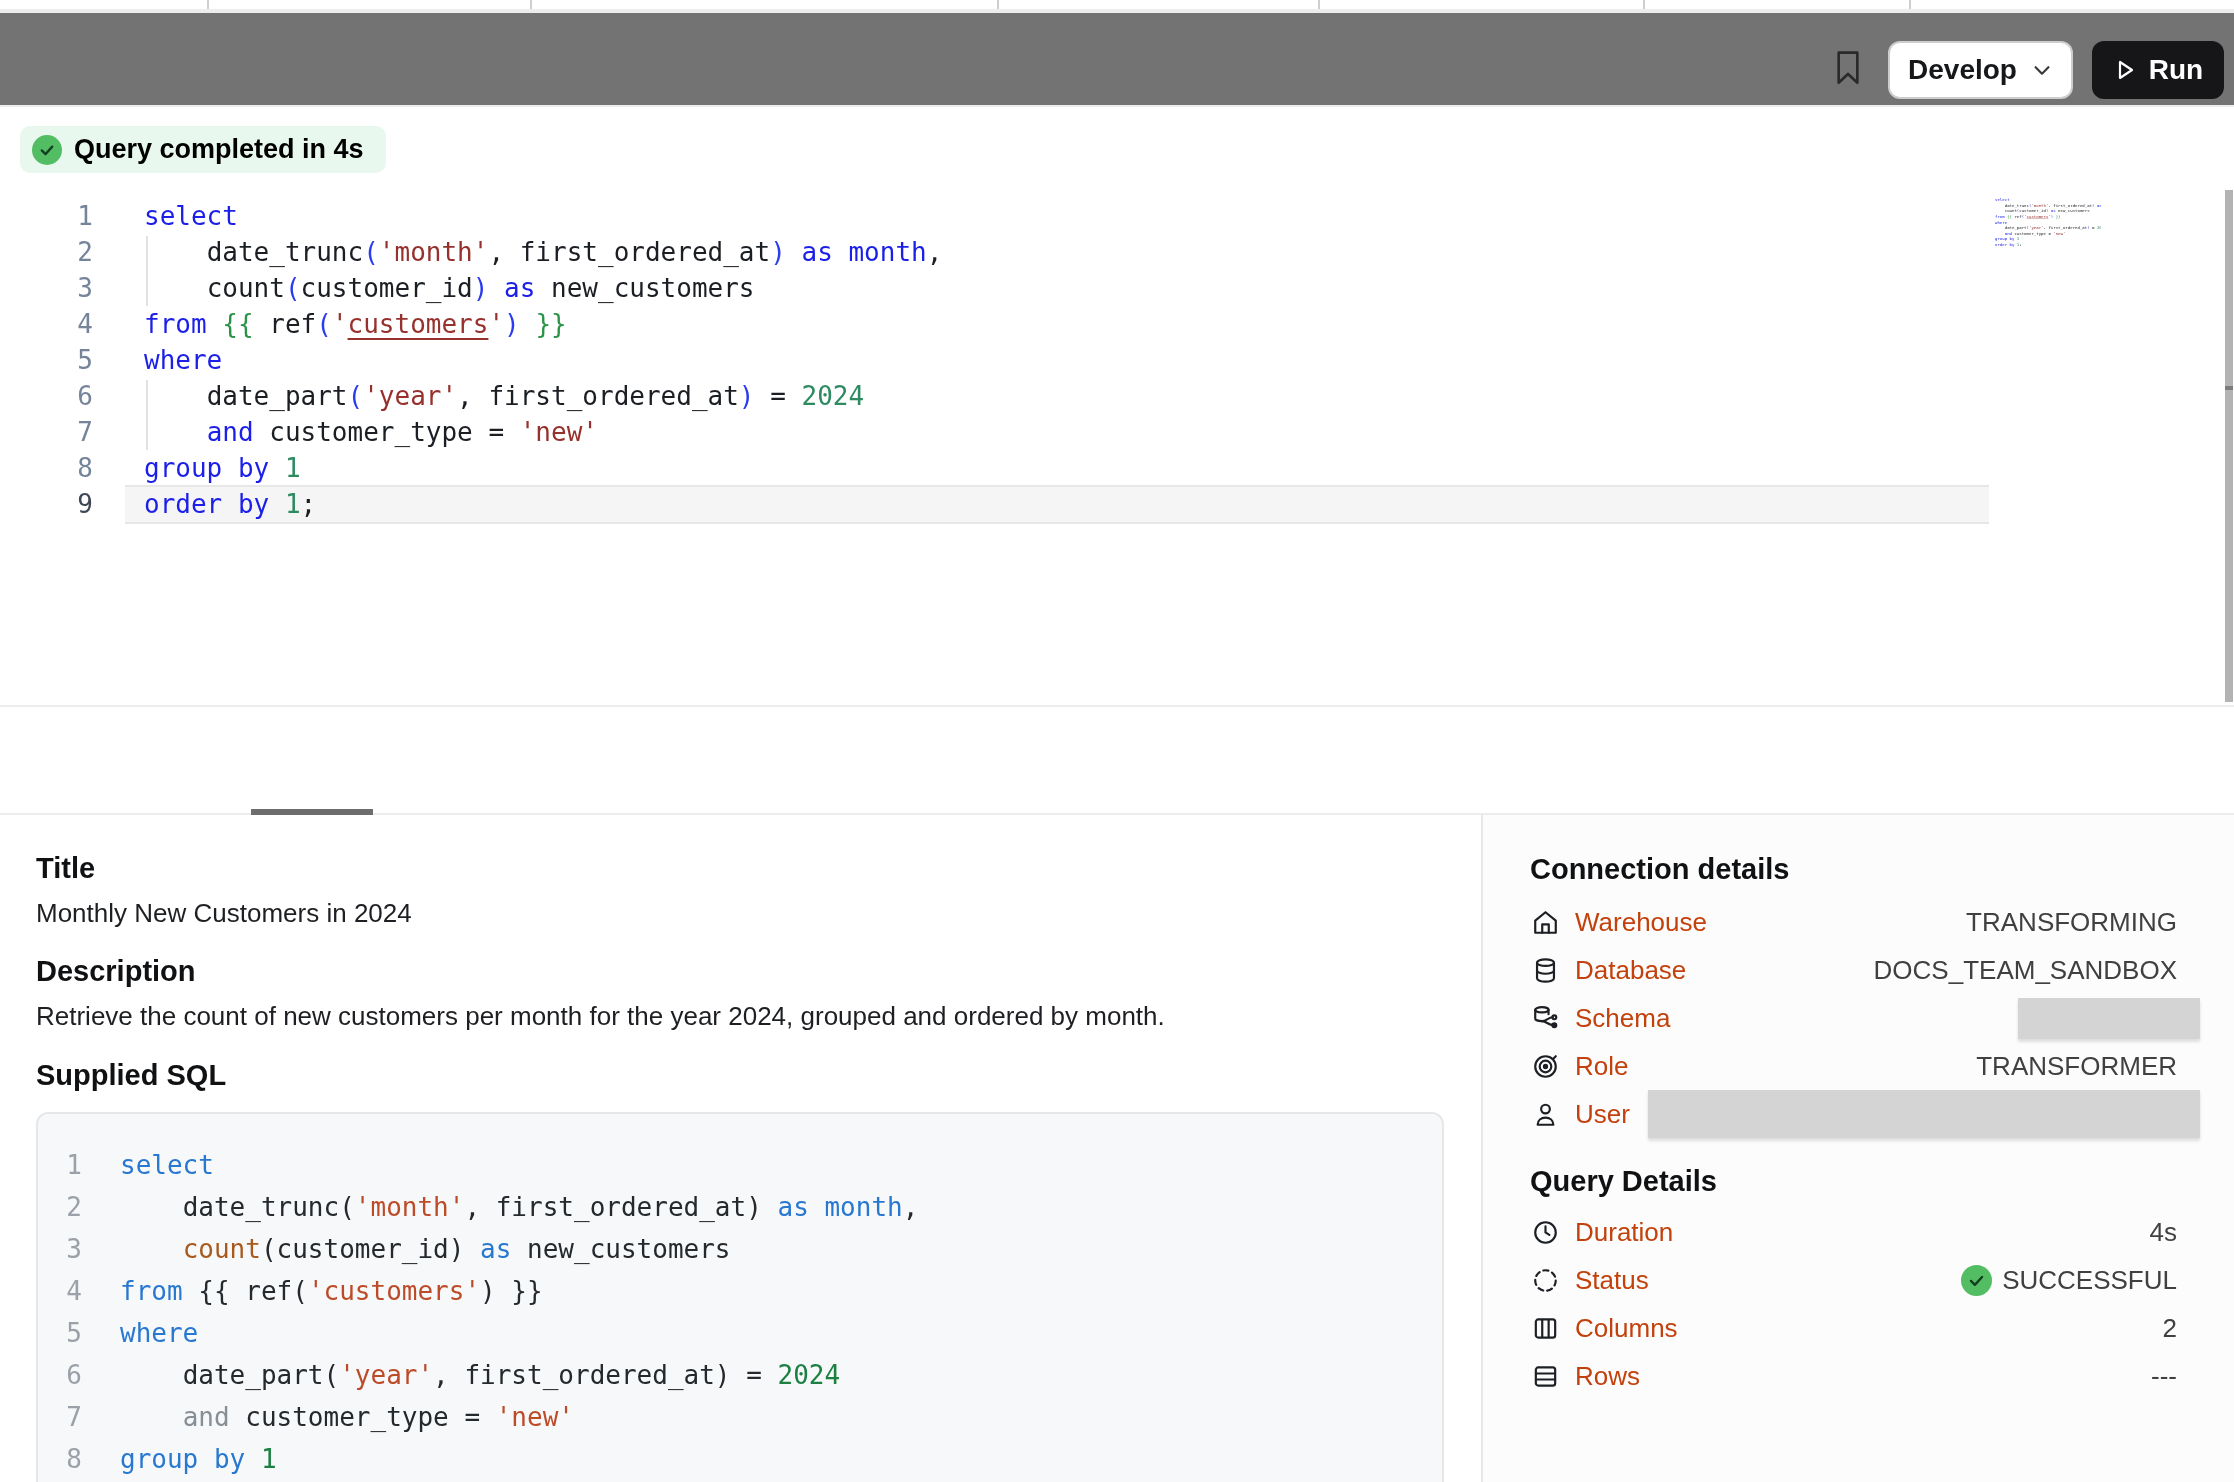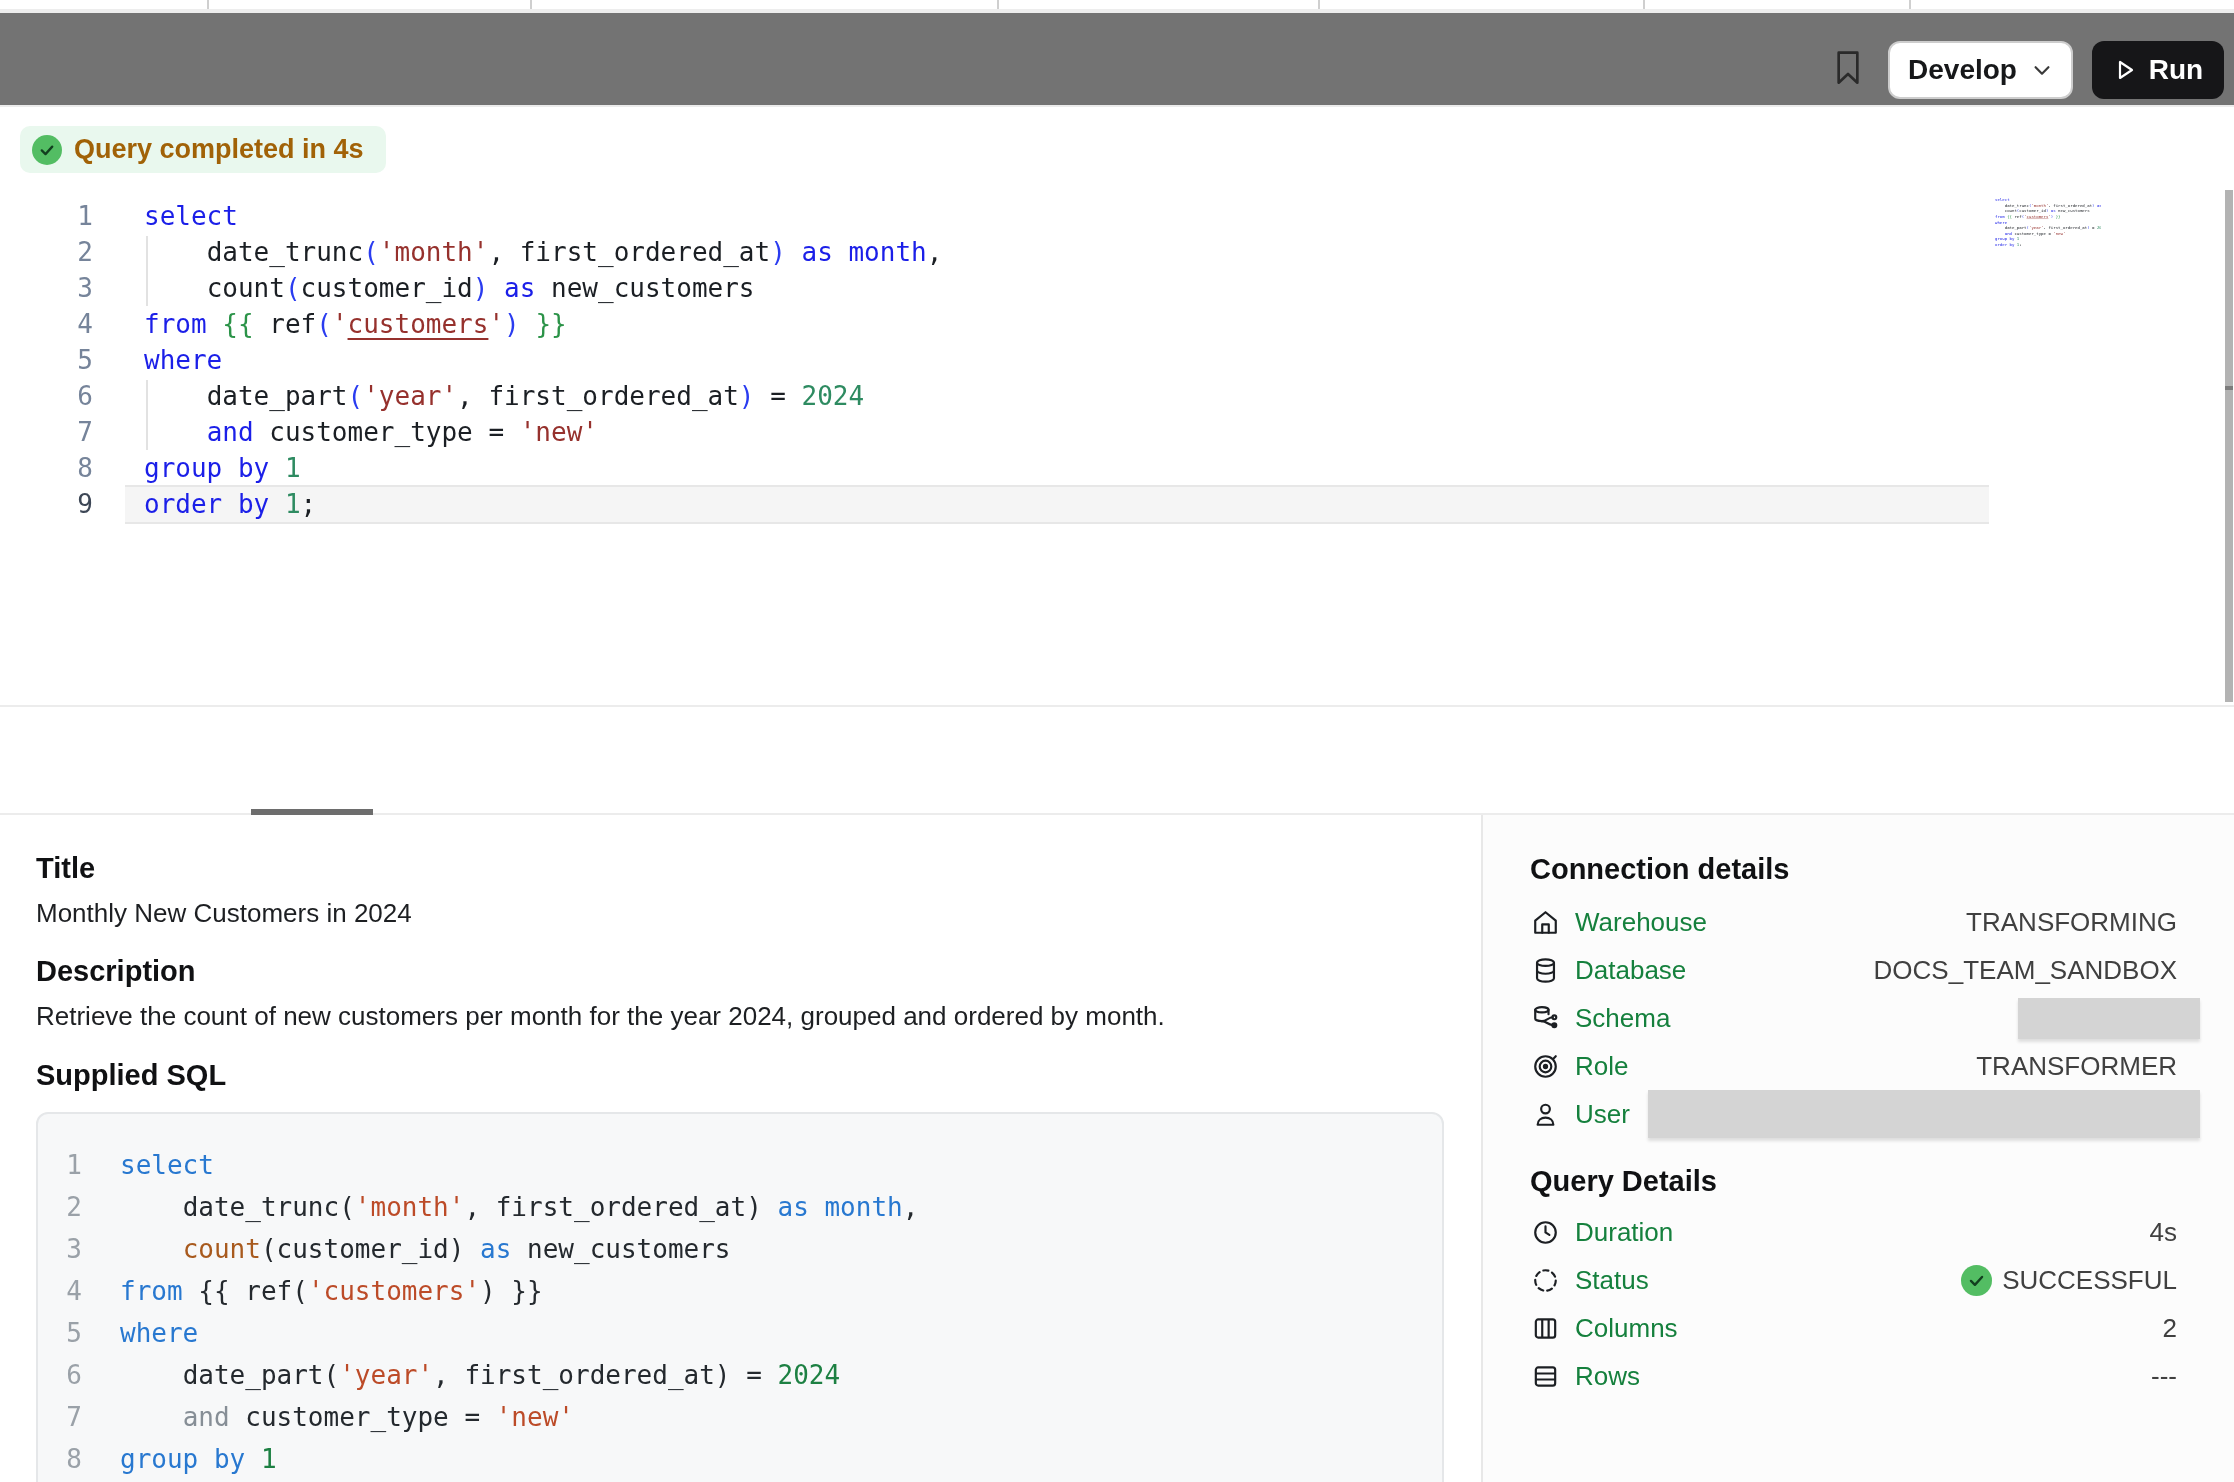--- a/index.html
+++ b/index.html
@@ -18,21 +18,21 @@
   .bookmark { position:absolute; left:1828px; top:33px; width:40px; height:44px;
     display:flex; align-items:center; justify-content:center; cursor:pointer; }
   .btn { position:absolute; top:28px; height:58px; border-radius:12px; display:flex;
     align-items:center; justify-content:center; font-size:28px; font-weight:600; cursor:pointer; }
   .btn-develop { left:1888px; width:185px; background:#fff; border:2px solid #cdcdcd; color:#17181a; gap:14px; }
   .btn-run { left:2092px; width:132px; background:#161618; color:#fff; gap:12px; }
 
   
   .qbadge { position:absolute; left:20px; top:126px; height:47px; padding:0 22px 0 12px;
     background:#e9f8ee; border-radius:10px; display:flex; align-items:center; gap:12px; }
-  .qbadge .txt { font-size:27px; font-weight:600; color:#a16207; }
+  .qbadge .txt { font-size:27px; font-weight:600; color:#000000; }
   .envsel { position:absolute; left:385px; top:124px; height:51px; padding:0 20px 0 22px;
     background:#fff; border:2px solid #dedede; border-radius:14px; display:flex; align-items:center;
     gap:14px; cursor:pointer; }
   .envsel .lbl { font-size:27px; color:#15181b; }
   .envchip { background:#d8e3fc; border-radius:16px; padding:4px 16px; font-size:26px;
     font-weight:600; color:#273043; }
 
   
   .editor { position:absolute; left:0; top:180px; width:2234px; height:525px; background:#fff; }
   .activeline { position:absolute; left:125px; top:305px; width:1864px; height:39px;
@@ -78,21 +78,21 @@
 
   
   .dright { position:absolute; left:1481px; top:815px; width:753px; height:667px;
     background:#fcfcfc; border-left:2px solid #e8e8e8; padding:0 57px 0 47px; }
   .p-head { font-size:29px; font-weight:700; color:#101113; line-height:34px; }
   .p-head.first { margin-top:37px; }
   .p-rows { margin-top:12px; }
   .prow { height:48px; display:flex; align-items:center; }
   .picon { width:30px; height:30px; flex:none; margin-right:15px; display:flex;
     align-items:center; justify-content:center; color:#1c1f23; }
-  .plabel { font-size:26px; color:#15803d; }
+  .plabel { font-size:26px; color:#c2410c; }
   .pvalue { margin-left:auto; font-size:26px; color:#404040; display:flex; align-items:center; gap:10px; }
   .redact { background:#d4d4d4; box-shadow:0 3px 3px rgba(0,0,0,0.12); margin-right:-23px; }
   .checkcircle { width:31px; height:31px; border-radius:50%; background:#53bd63;
     display:flex; align-items:center; justify-content:center; flex:none; }
   .qd-head { margin-top:26px; }
   .p-rows.second { margin-top:10px; }
   svg { display:block; }
 </style>
 </head>
 <body>

